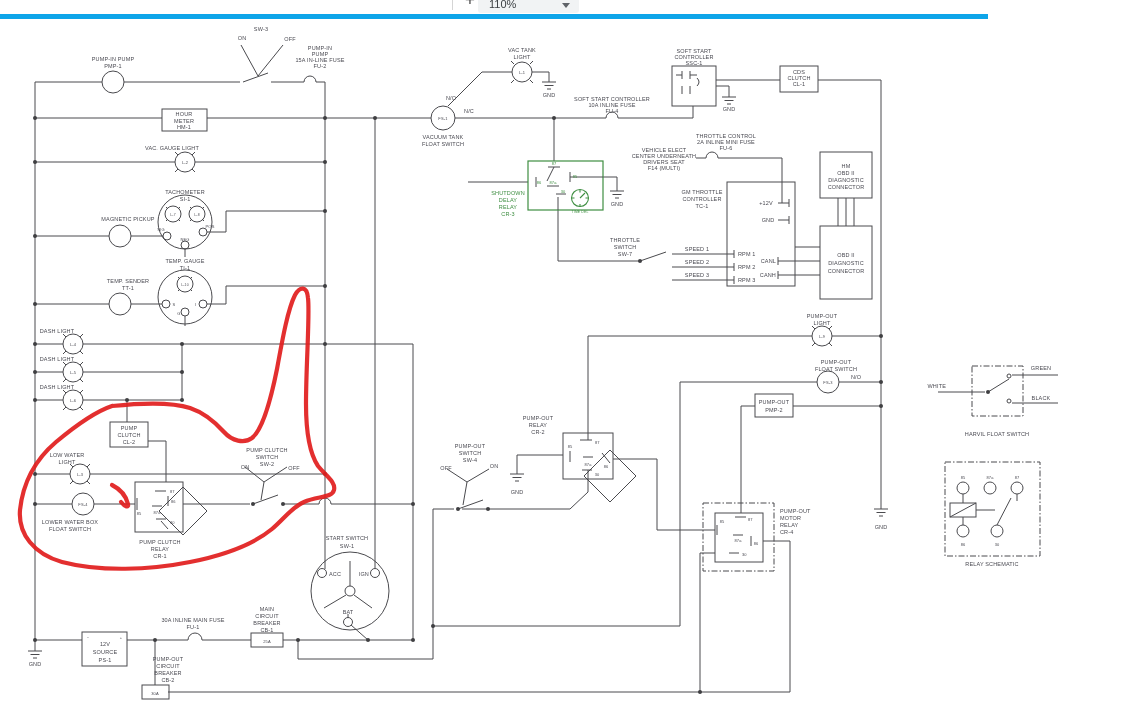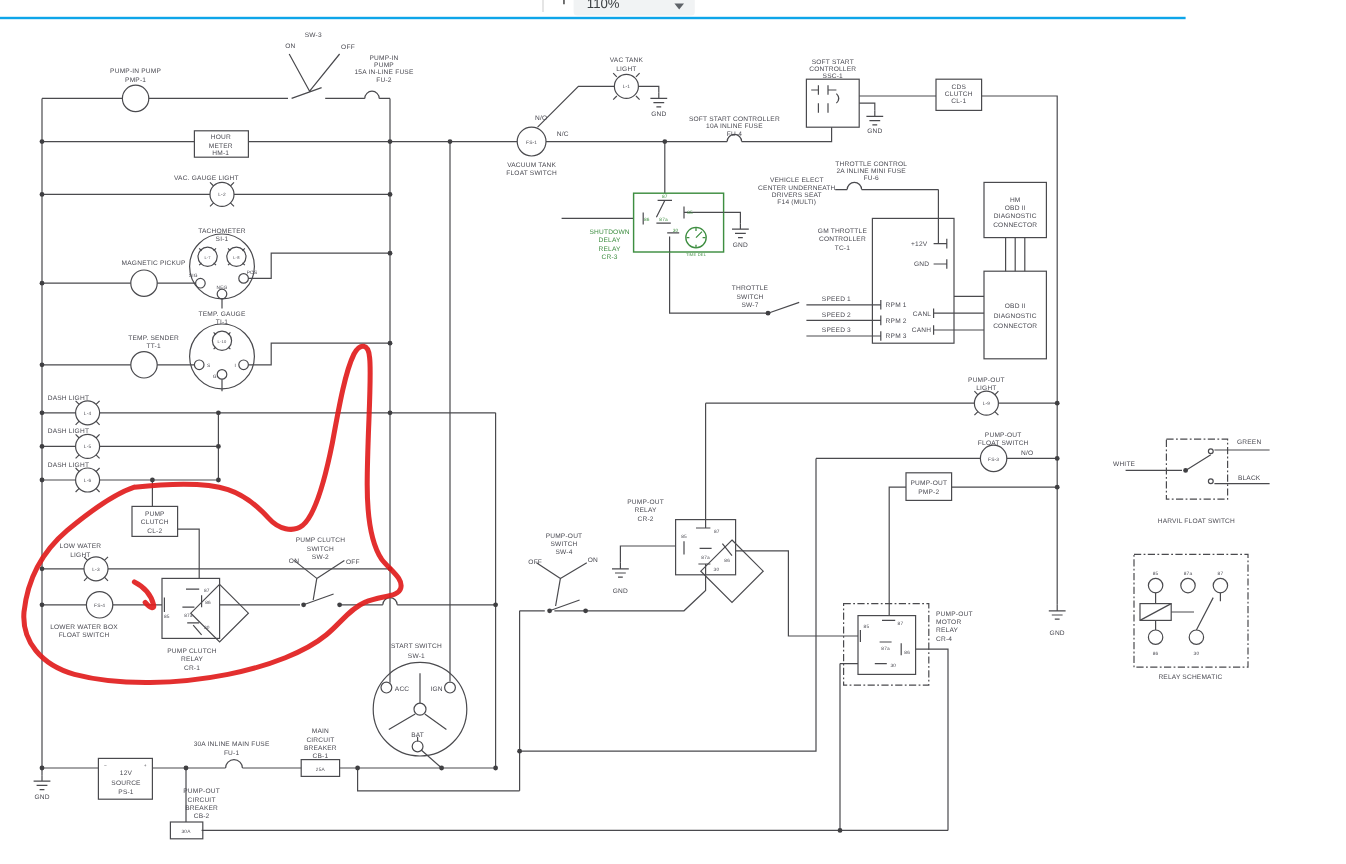--- a/index.html
+++ b/index.html
@@ -1,18 +1,18 @@
 <!DOCTYPE html>
 <html><head>
 <meta charset="utf-8">
 <style>
   html,body{margin:0;padding:0;width:1122px;height:720px;overflow:hidden;background:#fff;
     font-family:"Liberation Sans",sans-serif;}
   .toolbar{position:relative;width:988px;height:14px;background:#fff;
-    border-bottom:2px solid #0ea5e9;overflow:hidden;z-index:5;}
+    border-bottom:5px solid #0ea5e9;overflow:hidden;z-index:5;}
   .tbtn{position:absolute;top:-11px;color:#444;font-size:17px;background:none;border:none;
     font-family:"Liberation Sans",sans-serif;cursor:pointer;}
   .tdiv{position:absolute;left:452px;top:-4px;width:1px;height:14px;background:#d5d5d5;}
   .zoombox{position:absolute;left:478px;top:-13px;width:101px;height:26px;background:#f1f3f4;
     border-radius:3px;}
   .zoomtxt{position:absolute;left:11px;bottom:3px;font-size:11px;color:#3c4043;}
   .caret{position:absolute;right:9px;bottom:5px;width:0;height:0;border-left:4px solid transparent;
     border-right:4px solid transparent;border-top:5px solid #5f6368;}
   .ticon{position:absolute;top:-8px;width:20px;height:20px;background:none;border:none;padding:0;cursor:pointer;}
   .stage{position:absolute;left:0;top:14px;width:1122px;height:706px;background:#fff;}

